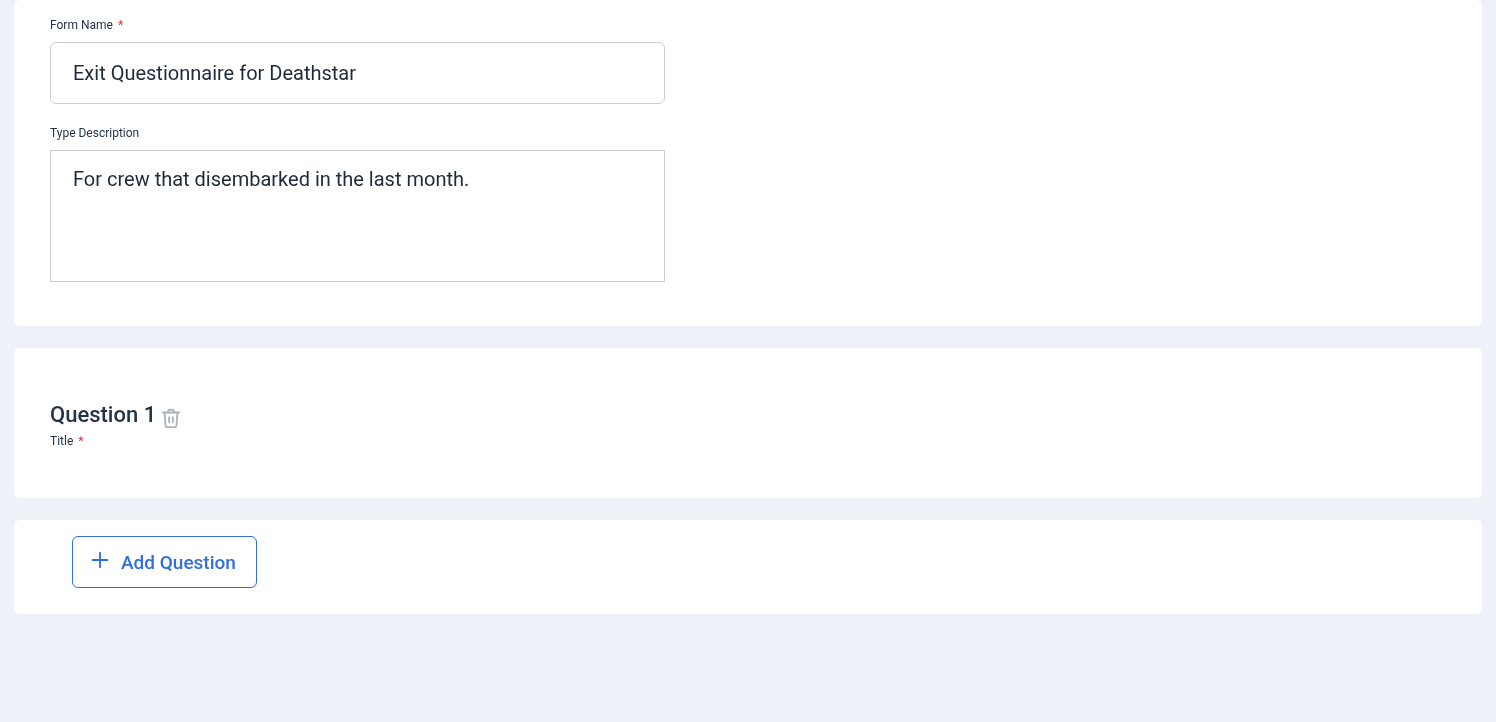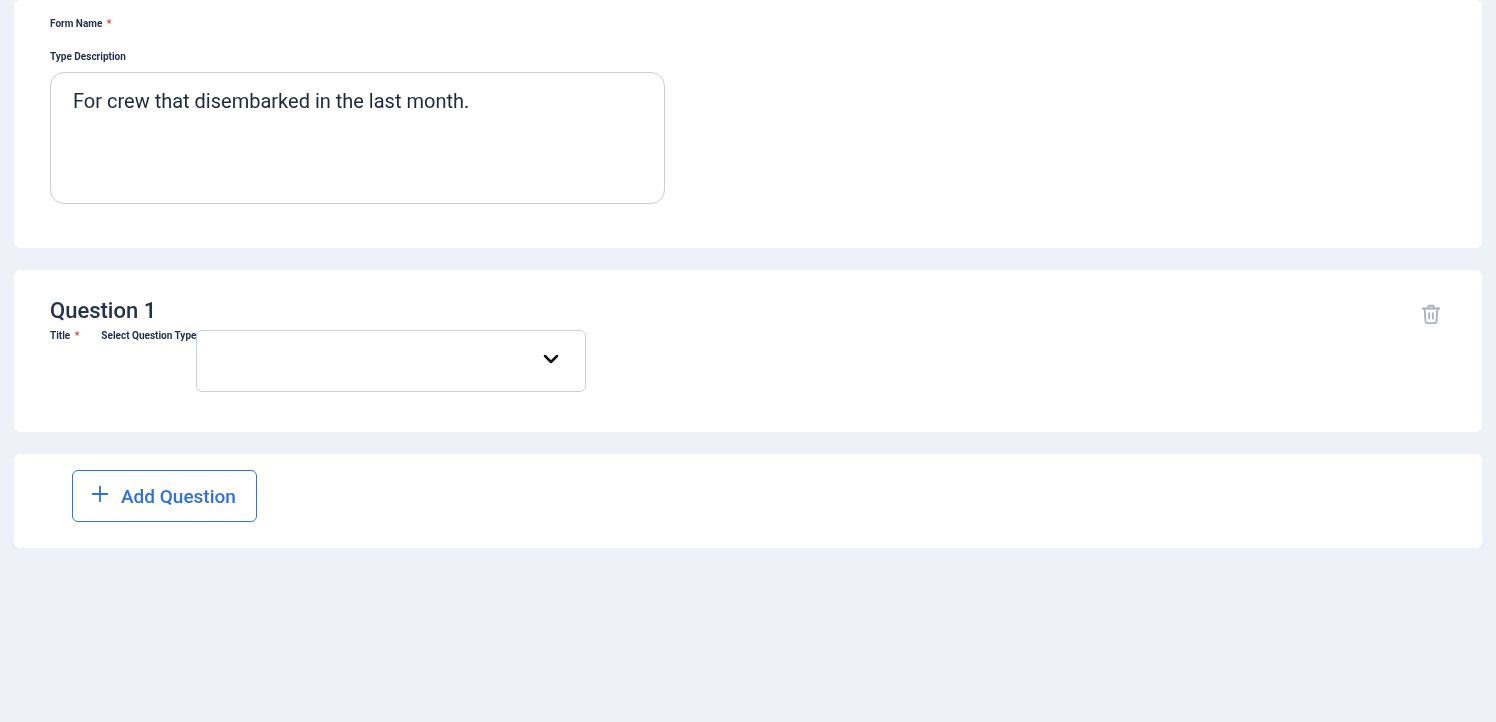--- a/index.html
+++ b/index.html
@@ -10,22 +10,22 @@
     color: #1e2a3a;
   }
   .card {
     background: #fff;
     border-radius: 6px;
     padding: 28px 36px 40px 36px;
     margin-bottom: 22px;
   }
   .card.first { padding-top: 18px; }
   .field-label {
-    font-size: 10px;
-    font-weight: 700;
+    font-size: 12px;
+    font-weight: 400;
     color: #25334a;
     margin-bottom: 10px;
     display: block;
   }
   .req { color: #d9363e; margin-left: 2px; }
   .text-input {
     width: 615px;
     max-width: 100%;
     height: 62px;
     border: 1px solid #c9cfd8;
@@ -34,33 +34,34 @@
     font-size: 20px;
     color: #1e2a3a;
     font-family: inherit;
   }
   .text-input::placeholder { color: #8a94a3; }
   .textarea {
     width: 615px;
     max-width: 100%;
     height: 132px;
     border: 1px solid #c9cfd8;
-    border-radius: 14px;
+    border-radius: 0;
     padding: 16px 22px;
     font-size: 20px;
     color: #1e2a3a;
     font-family: inherit;
     resize: none;
   }
   .field-group { margin-bottom: 22px; }
 
   .question-header {
     display: flex;
     align-items: flex-start;
-    justify-content: space-between;
+    justify-content: flex-start;
+    margin-top: 26px;
   }
   .question-title {
     font-size: 22px;
     font-weight: 500;
     color: #25334a;
     margin-bottom: 6px;
   }
   .trash-btn {
     background: none;
     border: none;
@@ -116,20 +117,21 @@
 </style>
 </head>
 <body>
 
 <div class="card first">
   <div class="field-group">
     <label class="field-label">
       <span>Form Name</span>
       <span class="req">*</span>
     </label>
+    <input type="text" class="text-input" value="Exit Questionnaire for Deathstar" style="">
   </div>
   <div class="field-group" style="margin-bottom:0;">
     <label class="field-label">Type Description</label>
     <textarea class="textarea" style="">For crew that disembarked in the last month.</textarea>
   </div>
 </div>
 
 <div class="card">
   <div class="question-header">
     <div>
@@ -148,32 +150,20 @@
     </button>
   </div>
 
   <div class="row">
     <div class="col">
       <label class="field-label">
         <span>Title</span>
         <span class="req">*</span>
       </label>
     </div>
-    <div class="col">
-      <label class="field-label">Select Question Type</label>
-      <div class="select-wrap">
-        <div class="select-box" role="combobox" tabindex="0">
-          <span>
-            <svg viewBox="0 0 24 24" fill="none" stroke="#111" stroke-width="2.5" stroke-linecap="round" stroke-linejoin="round">
-              <polyline points="6 9 12 15 18 9"></polyline>
-            </svg>
-          </span>
-        </div>
-      </div>
-    </div>
   </div>
 </div>
 
 <div class="card" style="padding-top:16px; padding-bottom:26px;">
   <button class="add-btn">
     <span>
       <svg viewBox="0 0 24 24" fill="none" stroke="currentColor" stroke-width="2" stroke-linecap="round" stroke-linejoin="round">
         <line x1="12" y1="4" x2="12" y2="20"></line>
         <line x1="4" y1="12" x2="20" y2="12"></line>
       </svg>

